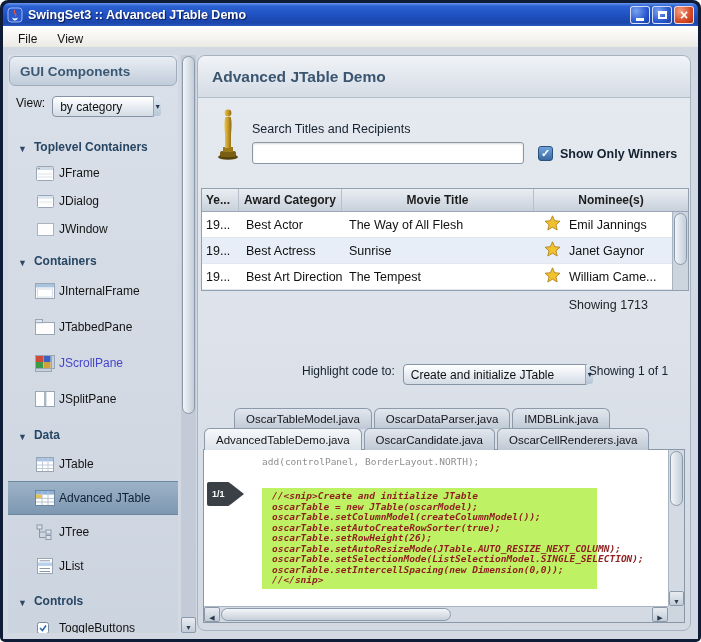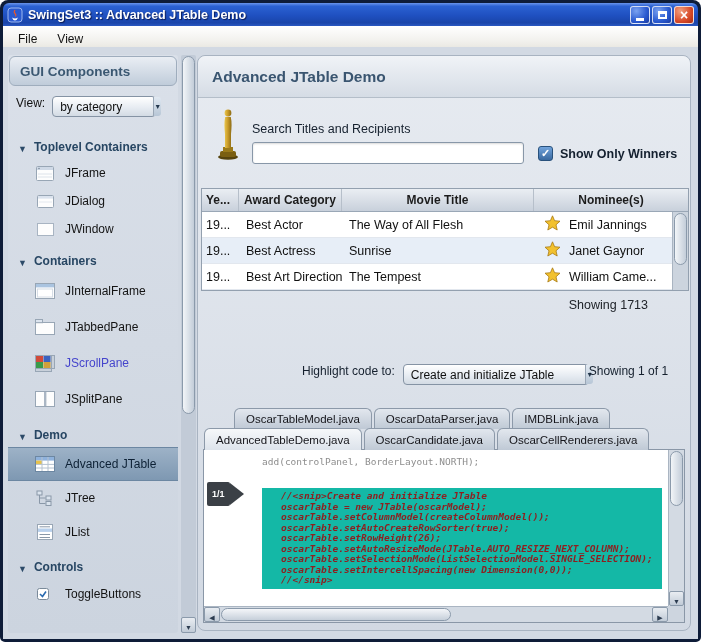--- a/index.html
+++ b/index.html
@@ -44,21 +44,21 @@
   .combo-arrow { width:17px; align-self:stretch; border-left:1px solid #9aa7b6; border-radius:0 3px 3px 0;
     background:linear-gradient(#e0e8f1,#b7c6d6); display:flex; align-items:center; justify-content:center; }
   .combo-arrow::before { content:"▼"; font-size:7px; color:#24384e; }
   .view-combo { width:104px; }
 
   .tree { margin-top:18px; }
   .tree-sec { display:flex; align-items:center; gap:7px; padding-left:10px; height:24px; margin-top:6px; }
   .tree-sec:first-child { margin-top:0; }
   .tri::before { content:"▼"; font-size:9px; color:#2c4a68; }
   .tree-sec-label { font-weight:bold; font-size:12px; color:#274663; }
-  .tree-item { display:flex; align-items:center; gap:9px; padding-left:26px; height:28px; font-size:12px; color:#141414; }
+  .tree-item { display:flex; align-items:center; gap:3px; padding-left:26px; height:28px; font-size:12px; color:#141414; }
   .sec-containers .tree-item { height:36px; }
   .sec-data .tree-item { height:34px; }
   .sec-controls .tree-item { height:30px; }
   .tree-item.selected { background:linear-gradient(#9db2c7,#7e98b2); border-top:1px solid #6c87a2;
     border-bottom:1px solid #6c87a2; color:#0d2135;align-items:center; }
   .tree-item.link-colored { color:#4545cc; }
   .ticon { display:inline-flex; width:22px; justify-content:center; }
 
   
   .sidebar-scroll { position:absolute; left:178px; width:15px; top:8px; bottom:6px; background:#c2cbd7; border-radius:2px; }
@@ -124,21 +124,21 @@
     border-radius:6px 6px 0 0; white-space:nowrap; }
   .tabs-front .tab { height:22px; }
   .tab.active { background:linear-gradient(#f6f8fa,#dde3eb); }
 
   
   .code-area { position:absolute; top:393px; left:5px; right:5px; bottom:7px; background:#fff;
     border:1px solid #8a97a7; overflow:hidden; }
   .code-pane { position:absolute; left:0; top:0; right:16px; bottom:16px; overflow:hidden;
     font-family:"DejaVu Sans Mono", monospace; font-size:9.5px; line-height:10.5px; }
   .line-plain { position:absolute; left:58px; top:7px; color:#8e8e8e; white-space:pre; }
-  .hl-block { position:absolute; left:58px; top:38px; width:400px; background:#14b8a6; padding:3px 19px; }
+  .hl-block { position:absolute; left:58px; top:38px; width:335px; background:#bef264; padding:3px 10px; }
   .hl-line { color:#8e1f1f; font-weight:bold; font-style:italic; white-space:pre; }
   .code-marker { position:absolute; left:3px; top:32px; display:flex; align-items:center; }
   .marker-box { background:#3b4046; color:#fff; font-size:9px; font-weight:bold; padding:7px 5px; border-radius:2px; }
   .marker-arrow { width:0; height:0; border-top:11px solid transparent; border-bottom:11px solid transparent;
     border-left:14px solid #3b4046; }
   .code-vscroll { position:absolute; right:0; top:0; bottom:16px; width:16px; background:#d3dae3; border-left:1px solid #aab5c2; }
   .code-vscroll .v-thumb { top:1px; height:55px; }
   .code-vscroll .down-btn { position:absolute; bottom:0; left:0; right:0; height:15px; }
   .code-hscroll { position:absolute; left:0; bottom:0; right:16px; height:16px; background:#d3dae3; border-top:1px solid #aab5c2; }
   .code-hscroll .left-btn { position:absolute; left:0; top:0; bottom:0; width:16px; }
@@ -275,23 +275,36 @@
                   <rect x="0.5" y="0.5" width="19" height="15" fill="#fdfdfd" stroke="#98a6b5"></rect>
                   <rect x="9" y="1" width="2.4" height="14" fill="#aab6c4"></rect>
                 </svg>
               </span>
             <span>JSplitPane</span>
           </div>
         </div>
 
         <div class="tree-sec">
           <span class="tri"></span>
-          <span class="tree-sec-label">Demo</span>
+          <span class="tree-sec-label">Data</span>
         </div>
         <div class="sec-data">
+          <div class="tree-item">
+            <span class="ticon">
+                <svg width="18" height="15" viewBox="0 0 18 15">
+                  <rect x="0.5" y="0.5" width="17" height="14" fill="#fff" stroke="#98a6b5"></rect>
+                  <rect x="1" y="1" width="16" height="3.4" fill="#a8c4e4"></rect>
+                  <line x1="6.5" y1="1" x2="6.5" y2="14" stroke="#c2ccd8"></line>
+                  <line x1="12" y1="1" x2="12" y2="14" stroke="#c2ccd8"></line>
+                  <line x1="1" y1="8" x2="17" y2="8" stroke="#c2ccd8"></line>
+                  <line x1="1" y1="11.5" x2="17" y2="11.5" stroke="#c2ccd8"></line>
+                </svg>
+              </span>
+            <span>JTable</span>
+          </div>
           <div class="tree-item selected">
             <span class="ticon">
                 <svg width="20" height="16" viewBox="0 0 20 16">
                   <rect x="0.5" y="0.5" width="19" height="15" fill="#fff" stroke="#6c87a2"></rect>
                   <rect x="1" y="1" width="18" height="3.6" fill="#8fb2dc"></rect>
                   <rect x="1" y="4.6" width="6" height="3.8" fill="#e8c24a"></rect>
                   <line x1="7" y1="1" x2="7" y2="15" stroke="#b6c2cf"></line>
                   <line x1="13" y1="1" x2="13" y2="15" stroke="#b6c2cf"></line>
                   <line x1="1" y1="8.4" x2="19" y2="8.4" stroke="#b6c2cf"></line>
                   <line x1="1" y1="12" x2="19" y2="12" stroke="#b6c2cf"></line>

